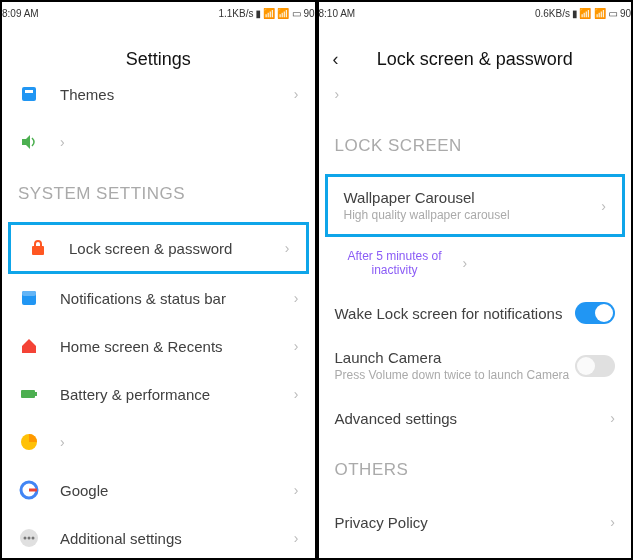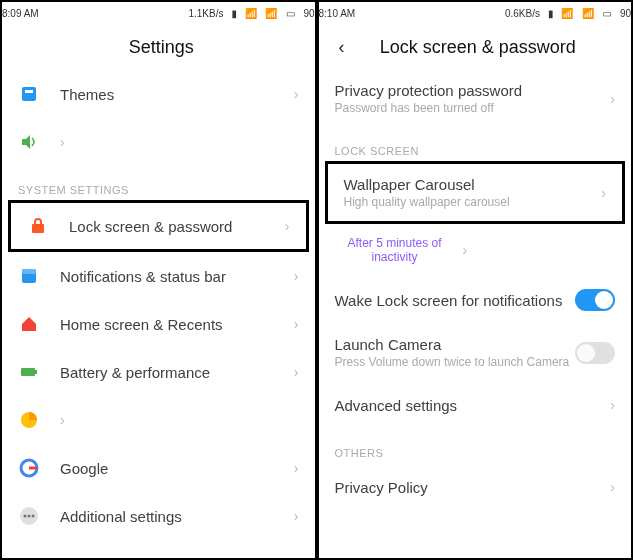--- a/index.html
+++ b/index.html
@@ -22,29 +22,28 @@
     .status-bar {
       display: flex;
       justify-content: space-between;
       align-items: center;
       height: 22px;
       padding: 0 0;
       font-size: 10px;
       color: #333;
       font-family: Arial, sans-serif;
     }
-    .status-right { display: flex; align-items: flex-start; gap: 8px; }
+    .status-right { display: flex; align-items: flex-start; gap: 2px; }
     .header {
       display: flex;
-      align-items: center;
+      align-items: flex-end;
       justify-content: center;
       height: 46px;
       position: relative;
       padding: 0 12px;
-      margin-left: 6px;
     }
     .header-back {
       position: absolute;
       left: 14px;
       font-size: 18px;
       color: #222;
       cursor: pointer;
     }
     .header-title {
       font-size: 18px;
@@ -69,27 +68,27 @@
     }
     .row-content { flex: 1; }
     .row-label { font-size: 15px; color: #404040; }
     .row-sub { font-size: 12px; color: #aaa; margin-top: 2px; }
     .row-value { font-size: 12px; color: #8b5cf6; text-align: center; margin-right: 8px; max-width: 120px; }
     .chev {
       color: #bbb;
       font-size: 14px;
     }
     .section-header {
-      padding: 18px 16px 4px 16px;
-      font-size: 11px;
+      padding: 18px 16px 18px 16px;
+      font-size: 17px;
       color: #aaa;
       letter-spacing: 0.5px;
     }
     .highlight {
-      border: 3px solid #000000;
+      border: 3px solid #0ea5e9;
       margin: 0 6px;
     }
     .toggle {
       width: 40px;
       height: 22px;
       border-radius: 11px;
       position: relative;
       flex-shrink: 0;
     }
     .toggle-knob {
@@ -253,24 +252,20 @@
       <span>90</span>
     </span>
   </div>
 
   <div class="header">
     <span class="header-back">‹</span>
     <span class="header-title">Lock screen &amp; password</span>
   </div>
 
   <div class="row">
-    <div class="row-content">
-      <div class="row-label">Privacy protection password</div>
-      <div class="row-sub">Password has been turned off</div>
-    </div>
     <span class="chev">›</span>
   </div>
 
   <div class="section-header">LOCK SCREEN</div>
 
   <div class="row highlight">
     <div class="row-content">
       <div class="row-label">Wallpaper Carousel</div>
       <div class="row-sub">High quality wallpaper carousel</div>
     </div>

